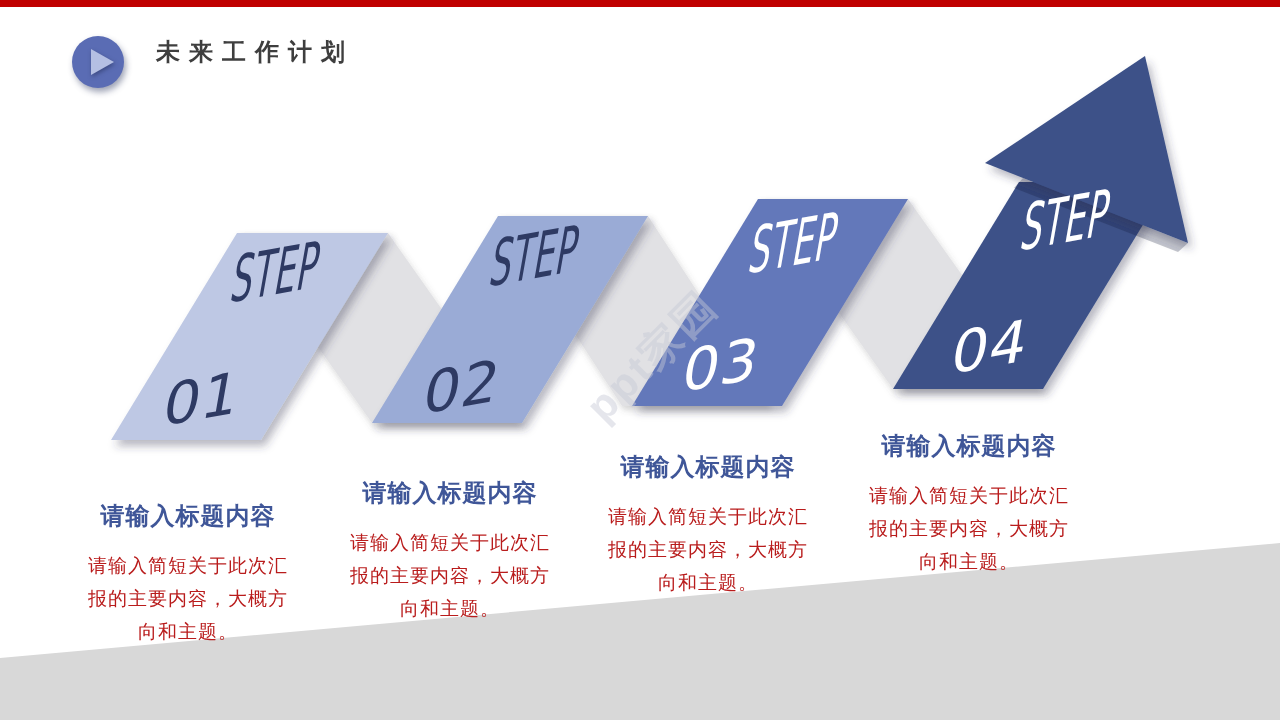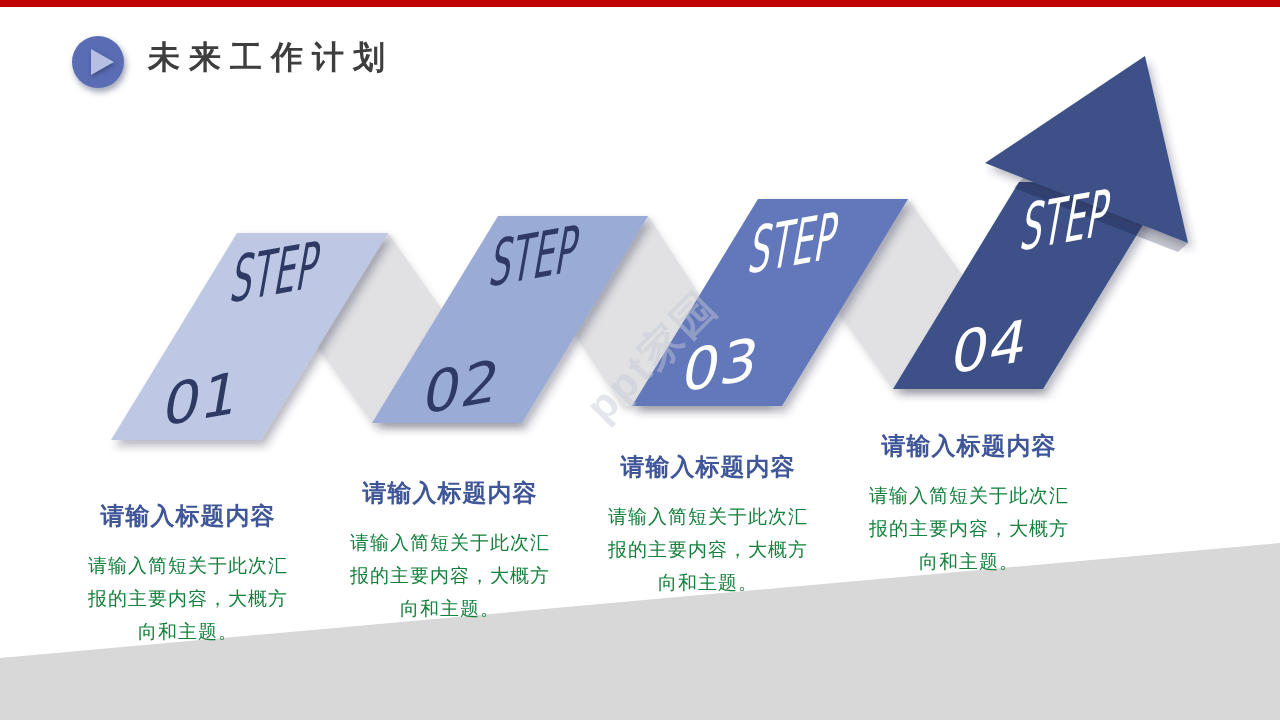--- a/index.html
+++ b/index.html
@@ -12,32 +12,32 @@
   .play-badge{
     position:absolute;left:72px;top:36px;width:52px;height:52px;border-radius:50%;
     background:#5a6cb4;box-shadow:2px 4px 6px rgba(40,50,90,.45);
   }
   .play-tri{
     position:absolute;left:19px;top:13px;width:0;height:0;
     border-left:23px solid #b4bfe3;border-top:13px solid transparent;border-bottom:13px solid transparent;
     filter:drop-shadow(1px 2px 2px rgba(30,40,80,.5));
   }
   .slide-title{
-    position:absolute;left:148px;top:36px;font-size:32px;font-weight:bold;
+    position:absolute;left:156px;top:36px;font-size:24px;font-weight:bold;
     color:#3e3e3e;letter-spacing:9px;white-space:nowrap;
   }
   .ribbon{position:absolute;left:0;top:0;width:1280px;height:720px;}
   .watermark{
     position:absolute;left:552px;top:328px;width:200px;text-align:center;
     font-size:42px;letter-spacing:3px;color:#c6c9d6;opacity:.45;
     transform:rotate(-45deg);pointer-events:none;font-weight:bold;
   }
   .col{position:absolute;width:214px;text-align:center;}
   .col-title{font-size:24px;font-weight:bold;color:#3f5698;letter-spacing:1px;white-space:nowrap;}
-  .col-body{margin-top:17px;font-size:19px;line-height:33px;color:#15803d;letter-spacing:1px;}
+  .col-body{margin-top:17px;font-size:19px;line-height:33px;color:#b91c1c;letter-spacing:1px;}
   .c1{left:81px;top:500px;}
   .c2{left:343px;top:477px;}
   .c3{left:601px;top:451px;}
   .c4{left:862px;top:430px;}
   .step-label{font-family:"DejaVu Sans","Liberation Sans",sans-serif;letter-spacing:1px;}
 </style>
 </head>
 <body>
 
 <div class="slide">

